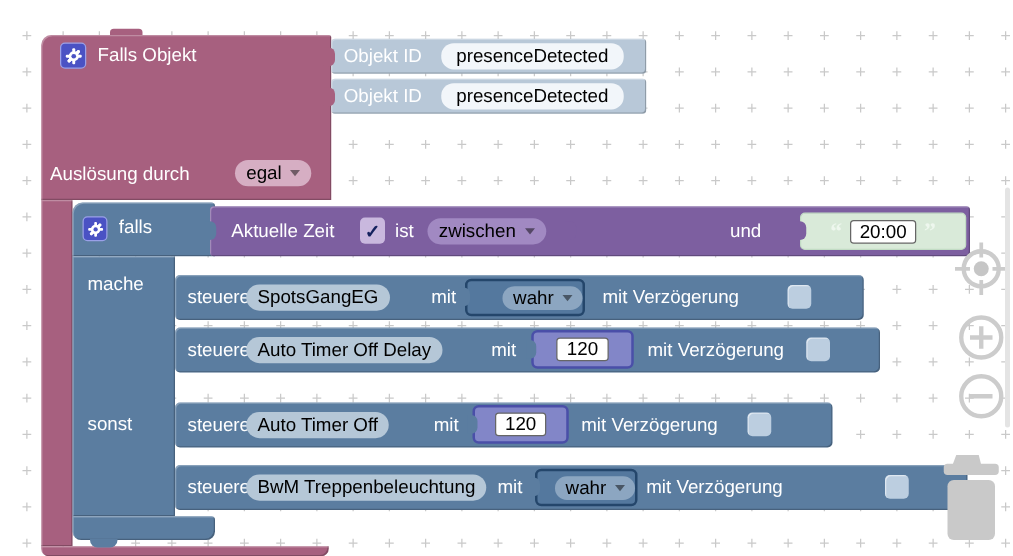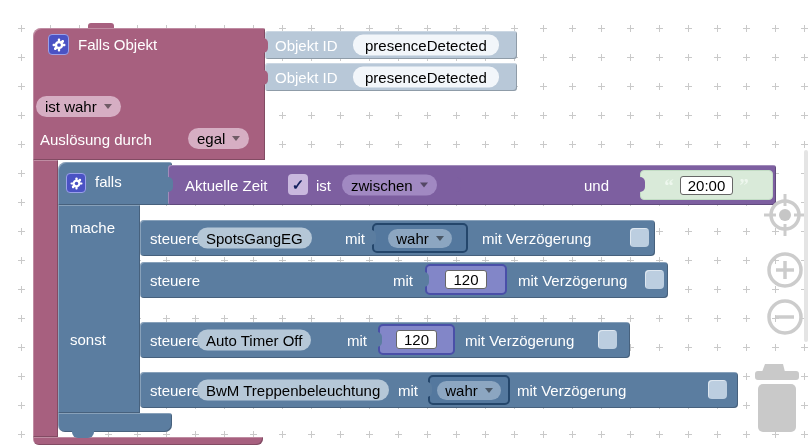--- a/index.html
+++ b/index.html
@@ -41,26 +41,26 @@
   .strblk{position:absolute;background:#d9ead9;border:1px solid #c2dcc4;border-radius:4px;display:flex;
           align-items:center;justify-content:center;gap:6px;box-sizing:border-box;}
   .quote{color:#eef7ee;font-family:"Liberation Serif",serif;font-weight:bold;font-size:19px;line-height:1;}
 
   .checkbox-on{position:absolute;width:20px;height:21px;background:#c9b8de;border-radius:4px;color:#14215e;
                display:flex;align-items:center;justify-content:center;font-size:15px;font-weight:bold;cursor:pointer;}
   .checkbox-off{position:absolute;width:19px;height:19px;background:#bccee0;border-radius:4px;cursor:pointer;
                 box-shadow:inset 1px 1px 0 rgba(255,255,255,.5);}
 
   .toggle{position:absolute;background:#54789e;border:2px solid #24466b;border-radius:5px;display:flex;
-          align-items:center;justify-content:center;box-sizing:border-box;}
+          align-items:center;justify-content:flex-end;box-sizing:border-box;}
   .toggle .pill{background:#8ca6c1;border-radius:10px;padding:1px 8px;}
   .numblk{position:absolute;background:#8286c8;border:2px solid #4a4fa8;border-radius:5px;display:flex;
           align-items:center;justify-content:center;box-sizing:border-box;}
 
-  .stmt{border-radius:4px;}
+  .stmt{border-radius:4px;padding-left:36px;}
   svg{display:block;}
 </style>
 </head>
 <body>
 
 <div id="canvas">
   <div id="grid">
       <div class="cross" style="left: 18px; top: 25px;"></div>
       <div class="cross" style="left: 47px; top: 25px;"></div>
       <div class="cross" style="left: 76px; top: 25px;"></div>
@@ -493,24 +493,20 @@
           <rect x="1" y="10" width="22" height="4" rx="1.5"></rect>
           <rect x="10" y="1" width="4" height="22" rx="1.5" transform="rotate(45 12 12)"></rect>
           <rect x="1" y="10" width="22" height="4" rx="1.5" transform="rotate(135 12 12)"></rect>
           <circle cx="12" cy="12" r="7"></circle>
         </g>
         <circle cx="12" cy="12" r="3.2" fill="#4a52c4"></circle>
       </svg>
     </div>
     <div class="wlabel" style="position:absolute;left:45px;top:8px;">Falls Objekt</div>
 
-    <div class="pill pill-mauve" style="position:absolute;left:3px;top:68px;">
-      <span>ist wahr</span>
-      <span class="arr"></span>
-    </div>
 
     <div class="wlabel" style="position:absolute;left:7px;top:103px;">Auslösung durch</div>
     <div class="pill pill-mauve" style="position:absolute;left:155px;top:100px;">
       <span>egal</span>
       <span class="arr"></span>
     </div>
   </div>
 
   <div class="blk mauve" style="left:33px;top:160px;width:25px;height:277px;z-index:1;"></div>
   <div class="blk mauve" style="left:33px;top:437px;width:230px;height:8px;border-radius:0 0 6px 6px;z-index:1;"></div>
@@ -577,20 +573,21 @@
         <span class="arr"></span>
       </span>
     </div>
     <div class="wlabel vcenter" style="left:342px;">mit Verzögerung</div>
     <div class="checkbox-off" style="left:490px;top:8px;"></div>
   </div>
   <div class="tab tab-steel" style="left:368px;top:230px;width:8px;"></div>
 
   <div class="blk steel stmt" style="left:140px;top:262px;width:528px;height:36px;z-index:4;">
     <div class="wlabel vcenter" style="left:10px;">steuere</div>
+    <div class="pill pill-steel vcenter" style="left:57px;">Auto Timer Off Delay</div>
     <div class="wlabel vcenter" style="left:253px;">mit</div>
     <div class="numblk" style="left:285px;top:2px;width:82px;height:31px;">
       <span class="whitefield">120</span>
     </div>
     <div class="wlabel vcenter" style="left:378px;">mit Verzögerung</div>
     <div class="checkbox-off" style="left:505px;top:8px;"></div>
   </div>
   <div class="tab tab-steel" style="left:421px;top:272px;width:8px;"></div>
 
   <div class="blk steel stmt" style="left:140px;top:322px;width:490px;height:36px;z-index:4;">

